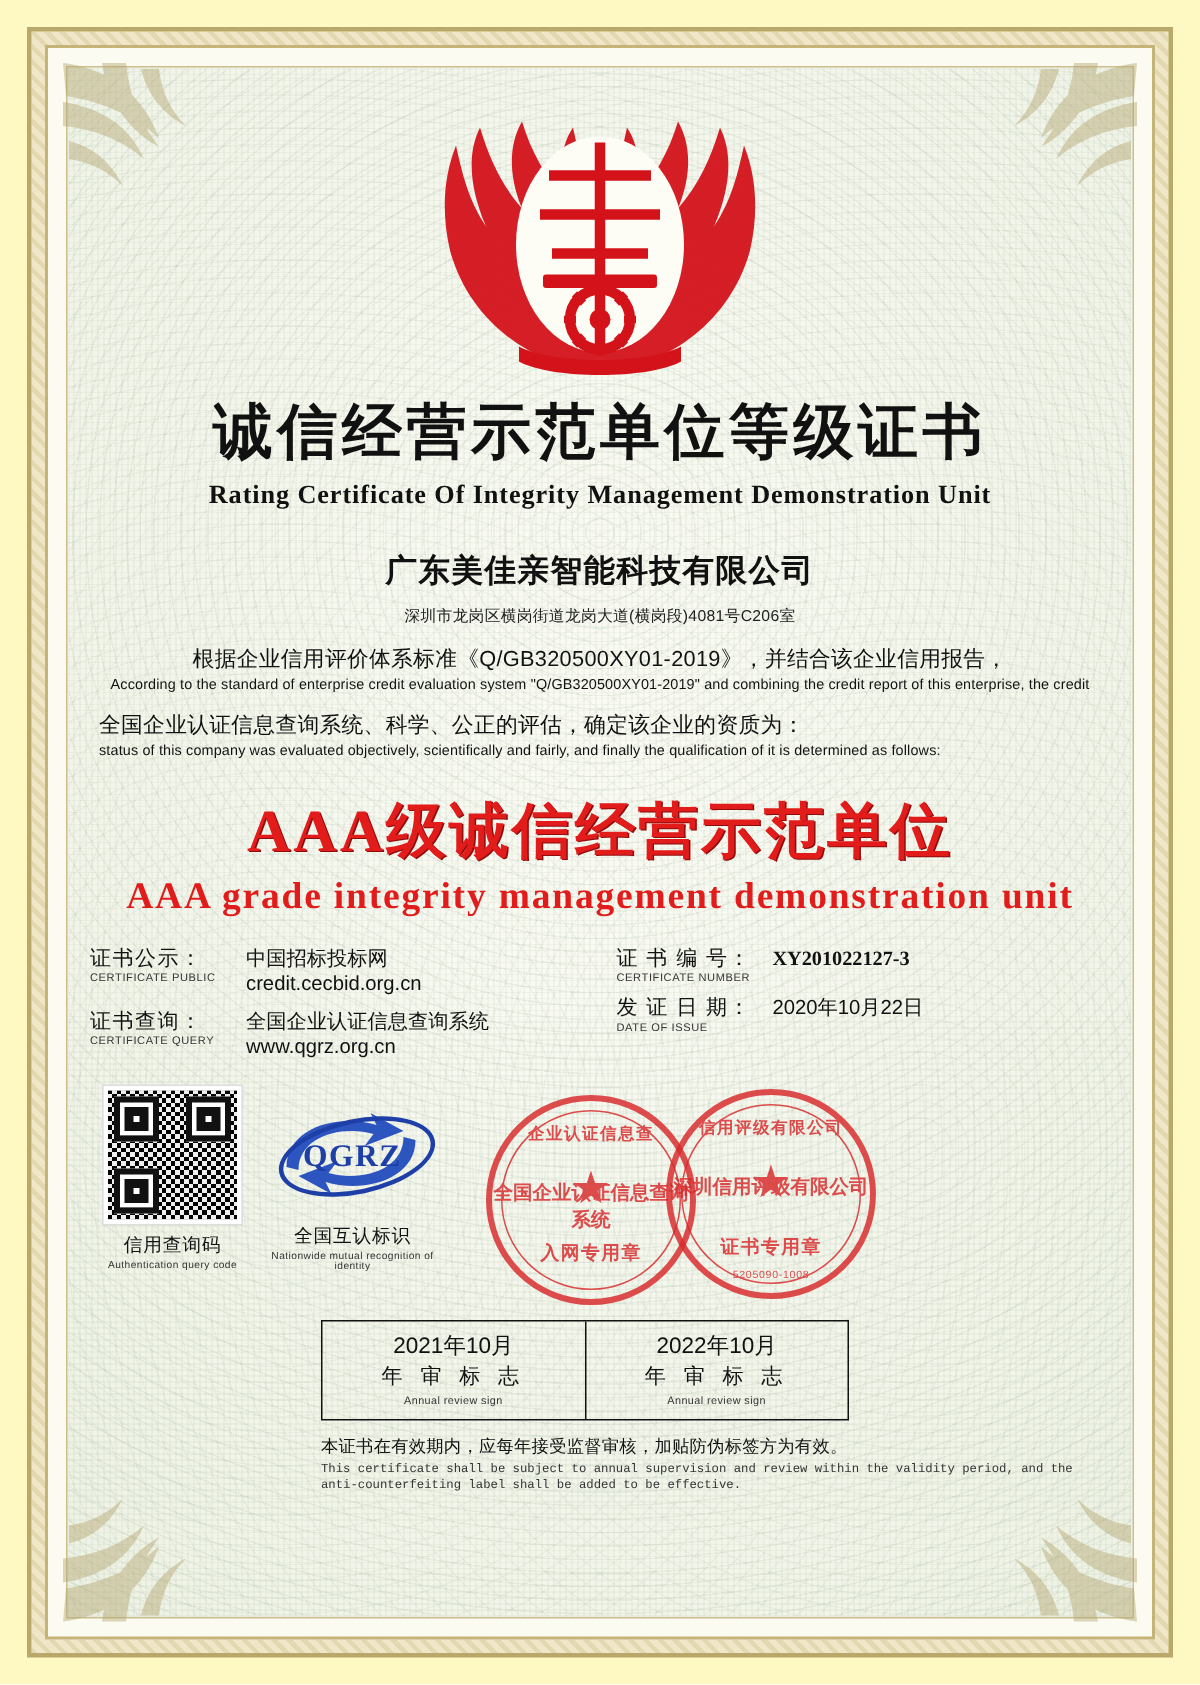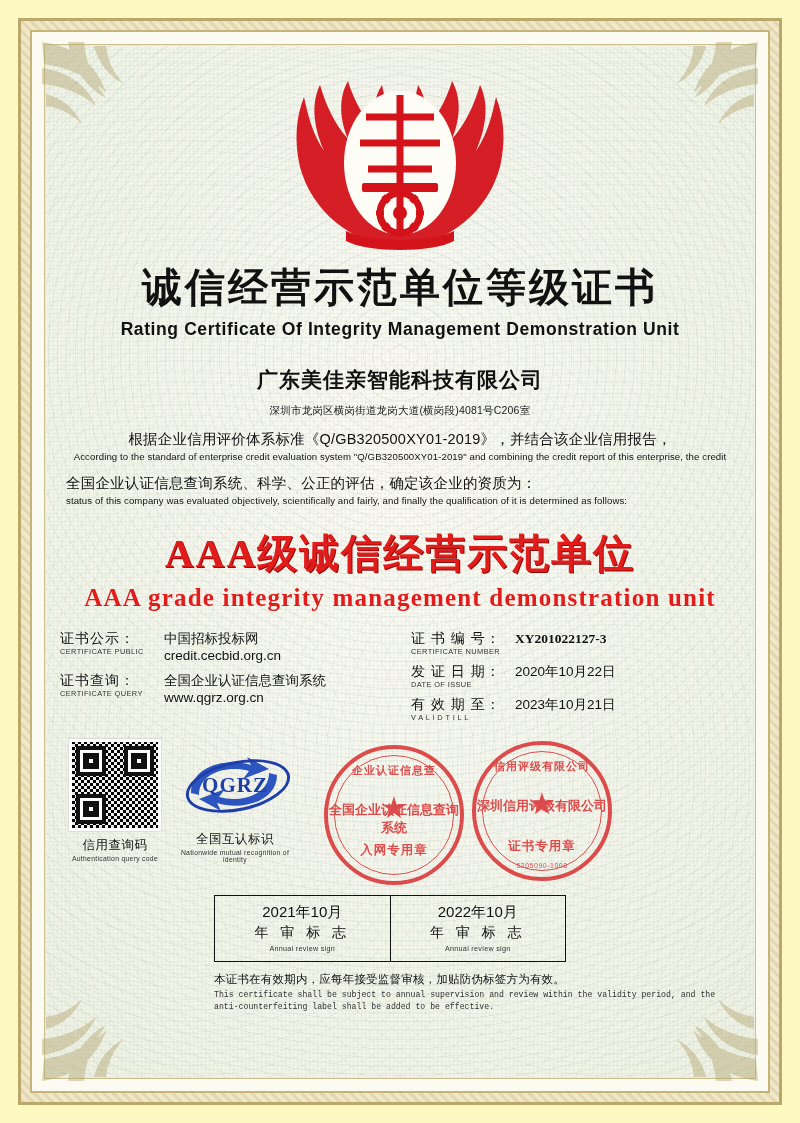--- a/index.html
+++ b/index.html
@@ -90,21 +90,21 @@
 
   .title-cn {
     font-family: "Liberation Serif", serif;
     font-size: 40px;
     font-weight: bold;
     letter-spacing: 3px;
     color: #111;
     margin-top: 2px;
   }
   .title-en {
-    font-family: Liberation Sans, sans-serif;
+    font-family: Liberation Serif, serif;
     font-size: 17.5px;
     font-weight: bold;
     letter-spacing: 0.6px;
     color: #111;
     margin-top: 4px;
   }
 
   .company {
     font-family: "Liberation Serif", serif;
     font-size: 21px;
@@ -294,21 +294,21 @@
   .stamp {
     position: absolute;
     width: 132px;
     height: 132px;
     border: 4px solid #d8282a;
     border-radius: 50%;
     opacity: 0.82;
     color: #d8282a;
   }
   .stamp.s1 { left: 24px; top: 6px; }
-  .stamp.s2 { left: 172px; top: 2px; }
+  .stamp.s2 { left: 144px; top: 2px; }
   .stamp .ring {
     position: absolute;
     left: 6px; top: 6px; right: 6px; bottom: 6px;
     border: 1px solid #d8282a;
     border-radius: 50%;
   }
   .stamp .star {
     position: absolute;
     left: 50%; top: 44px;
     transform: translateX(-50%);
@@ -535,27 +535,20 @@
         </div>
 
         <div class="info-row">
           <div class="lbl">
             <span class="cn">发 证 日 期：</span>
             <span class="en">DATE  OF  ISSUE</span>
           </div>
           <div class="val">2020年10月22日</div>
         </div>
 
-        <div class="info-row">
-          <div class="lbl">
-            <span class="cn">有 效 期 至：</span>
-            <span class="en">V A L I D    T I L L</span>
-          </div>
-          <div class="val">2023年10月21日</div>
-        </div>
 
       </div>
     </div>
 
     <div class="badges">
 
       <div class="qr-block">
         <div class="qr">
             <i></i>
           </div>

